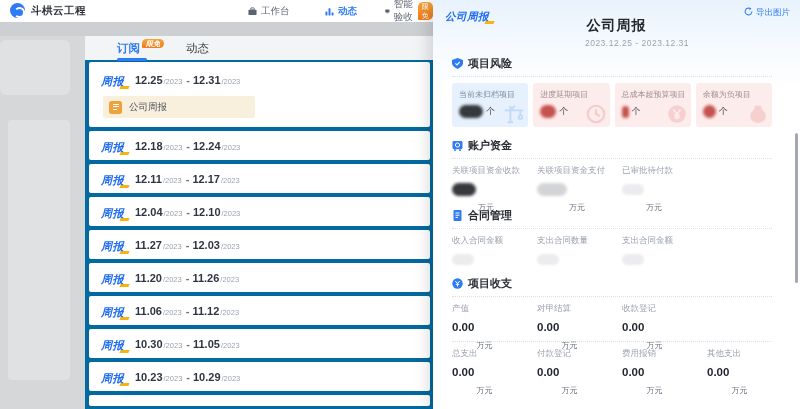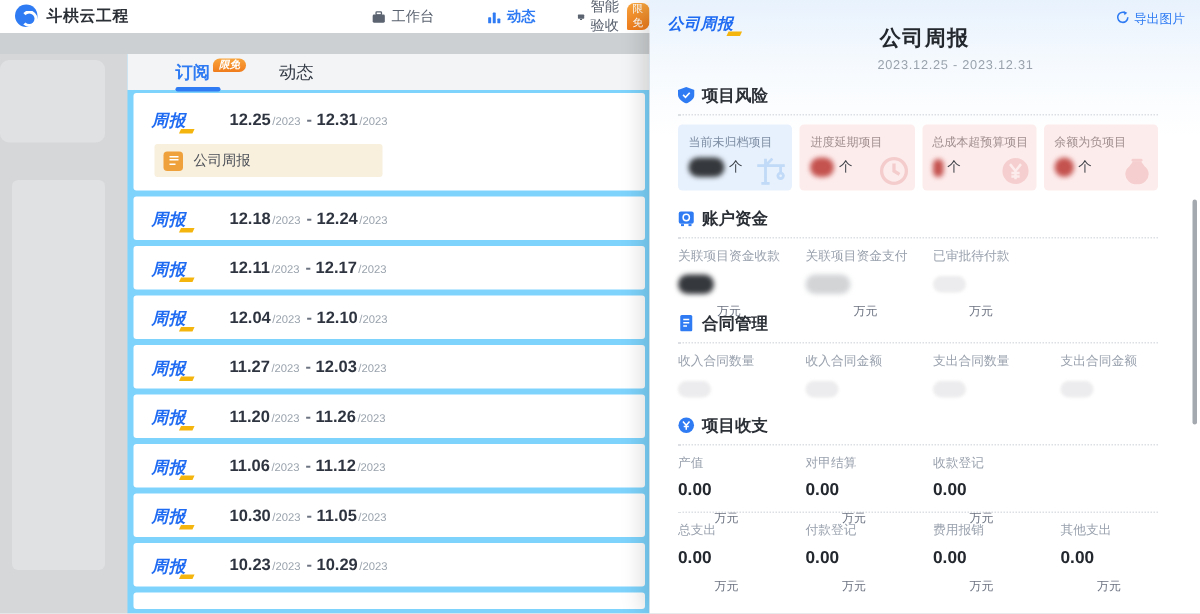--- a/index.html
+++ b/index.html
@@ -16,31 +16,31 @@
   .nav { position:absolute; left:0; top:0; width:433px; height:16px; }
   .nav-item { position:absolute; top:0; height:22px; display:flex; align-items:center; gap:4px; font-size:9.5px; color:#5b6370; cursor:pointer; }
   .nav-item.active { color:#2e7bf3; font-weight:bold; }
   .nav-badge { background:linear-gradient(180deg,#f9a43c,#f07c1c); color:#fff; font-size:7px; line-height:9px; padding:0 4px; border-radius:5px 5px 5px 1px; font-style:normal; }
 
   
   .gray-band { position:absolute; top:22px; left:0; width:433px; height:14px; background:#cdd0d2; }
   .ghost { position:absolute; background:#dfe1e3; border-radius:6px; }
 
   
-  .feed { position:absolute; left:85px; top:36px; width:348px; height:373px; background:#7dd3fc; }
+  .feed { position:absolute; left:85px; top:36px; width:348px; height:373px; background:#0369a1; }
   .tabs { position:relative; height:24px; padding-left:32px; display:flex; align-items:center; gap:22px; background:#f3f4f5; }
   .tab { position:relative; font-size:11.5px; color:#333a45; cursor:pointer; display:flex; align-items:flex-start; gap:2px; }
   .tab.active { color:#2e7bf3; font-weight:bold; }
   .tab-badge { background:linear-gradient(180deg,#f9a43c,#f07c1c); color:#fff; font-size:7px; line-height:9px; padding:0 4px; border-radius:5px 5px 5px 1px; margin-top:-2px; }
   .tab-underline { position:absolute; left:32px; top:22px; width:30px; height:2.5px; background:#2e7bf3; border-radius:2px; }
   .cards { padding:2px 3px 0 4px; display:flex; flex-direction:column; gap:4px; }
   .card { background:#ffffff; border-radius:2px; cursor:pointer; }
   .card.plain { height:29px; display:flex; align-items:center; padding:0 12px; }
   .card.expanded { padding:9px 12px 9px 12px; }
-  .row-head { display:flex; align-items:center; gap:26px; }
+  .row-head { display:flex; align-items:center; gap:8px; }
   .wtag { position:relative; display:inline-block; padding-right:3px; }
   .wtag-t { color:#1f6bf2; font-weight:800; font-style:italic; font-size:11px; letter-spacing:.5px; position:relative; z-index:1; }
   .wtag-a { position:absolute; right:-2px; bottom:0; width:9px; height:3px; background:#f5b50f; transform:skewX(-25deg); }
   .dateline { font-size:11px; color:#2f3540; font-weight:bold; display:flex; align-items:baseline; }
   .dateline small { font-size:7.5px; color:#9aa3ad; font-weight:normal; margin:0 1px; }
   .dateline .sep { font-style:normal; margin:0 3px; color:#6b7280; }
   .subitem { margin-top:7px; margin-left:2px; width:152px; height:22px; background:#f8efdd; border-radius:2px; display:flex; align-items:center; gap:7px; padding:0 6px; cursor:pointer; }
   .doc-ic { width:13px; height:13px; background:#efa23c; border-radius:2.5px; position:relative; flex:0 0 13px; }
   .doc-ic::after { content:""; position:absolute; left:3.5px; top:3px; width:6px; height:7px; background:
       linear-gradient(#fff,#fff) 0 0/6px 1.2px no-repeat,
@@ -386,26 +386,20 @@
         <div class="sec-head">
           <svg width="11" height="11" viewBox="0 0 11 11">
               <rect x="1.5" y="0" width="8" height="11" rx="1" fill="#2e7bf3"></rect>
               <path d="M3.5 3 H7.5 M3.5 5.2 H7.5 M3.5 7.4 H6" stroke="#fff" stroke-width="1"></path>
             </svg>
           <span>合同管理</span>
         </div>
         <div class="dotted"></div>
         <div class="stat-grid tight">
           <div class="stat">
-            <div class="s-label">收入合同数量</div>
-            <div class="s-val">
-                <i class="blob b-faint"></i>
-              </div>
-          </div>
-          <div class="stat">
             <div class="s-label">收入合同金额</div>
             <div class="s-val">
                 <i class="blob b-faint"></i>
               </div>
           </div>
           <div class="stat">
             <div class="s-label">支出合同数量</div>
             <div class="s-val">
                 <i class="blob b-faint"></i>
               </div>

